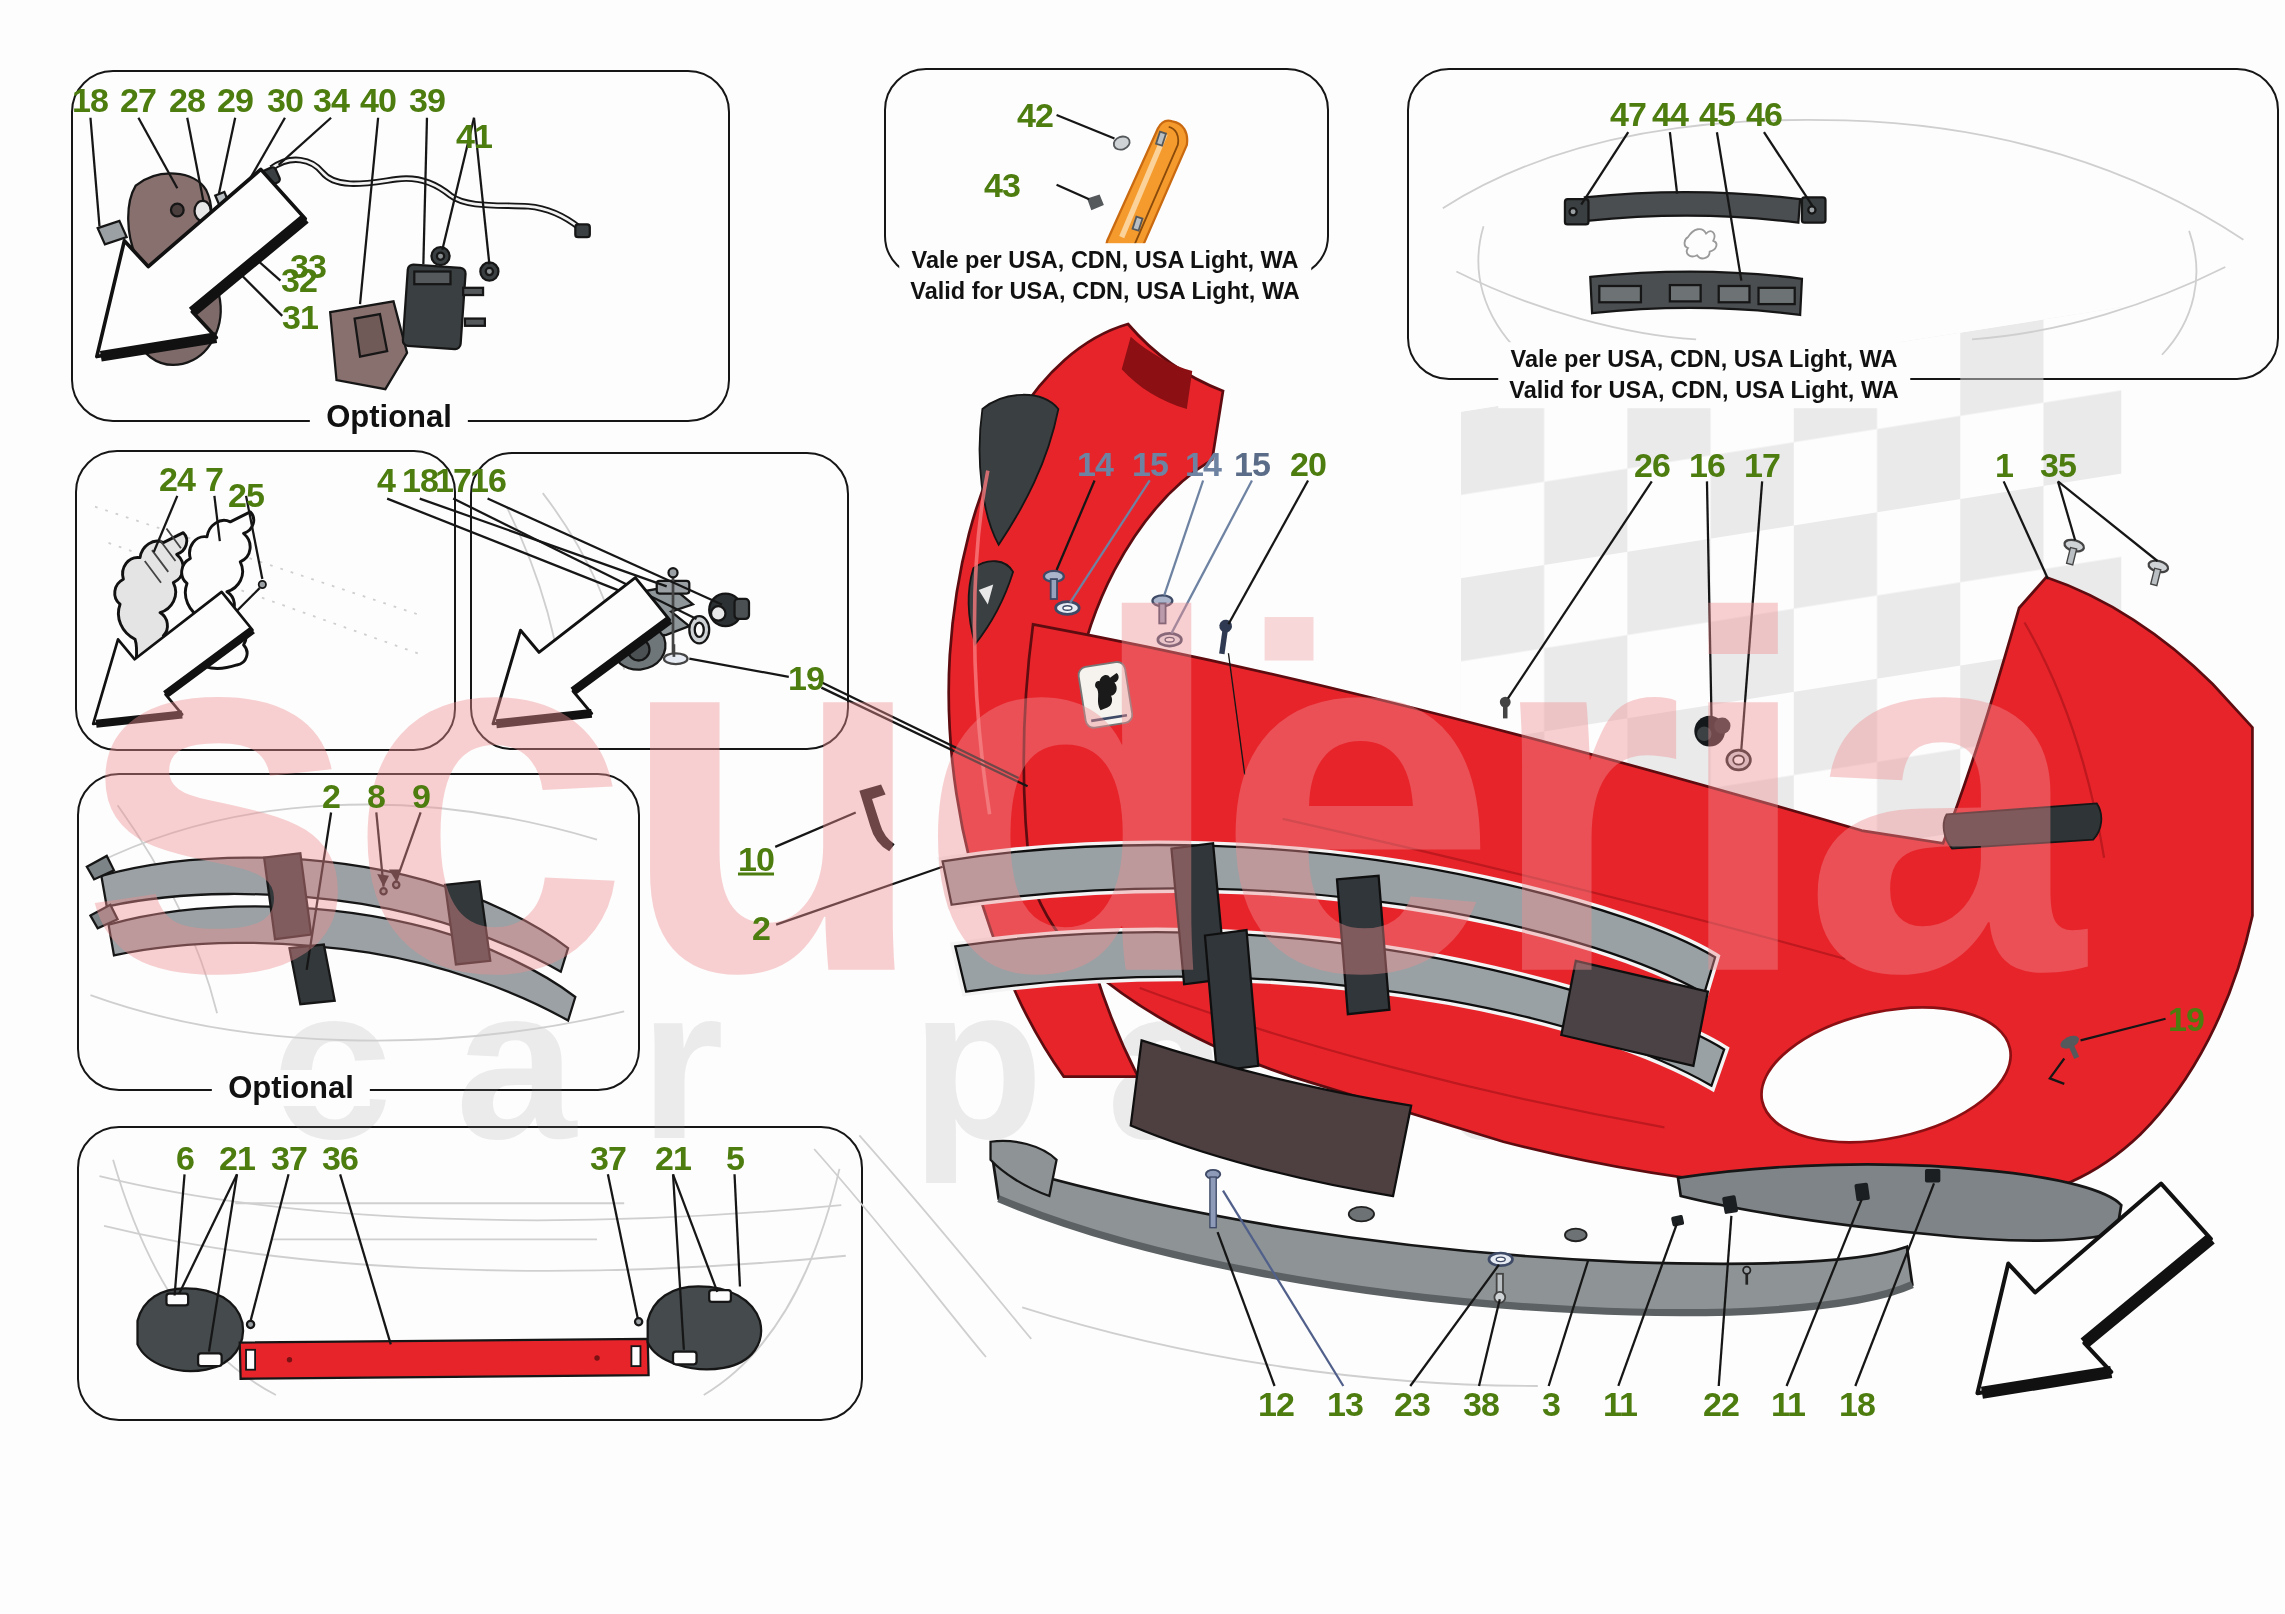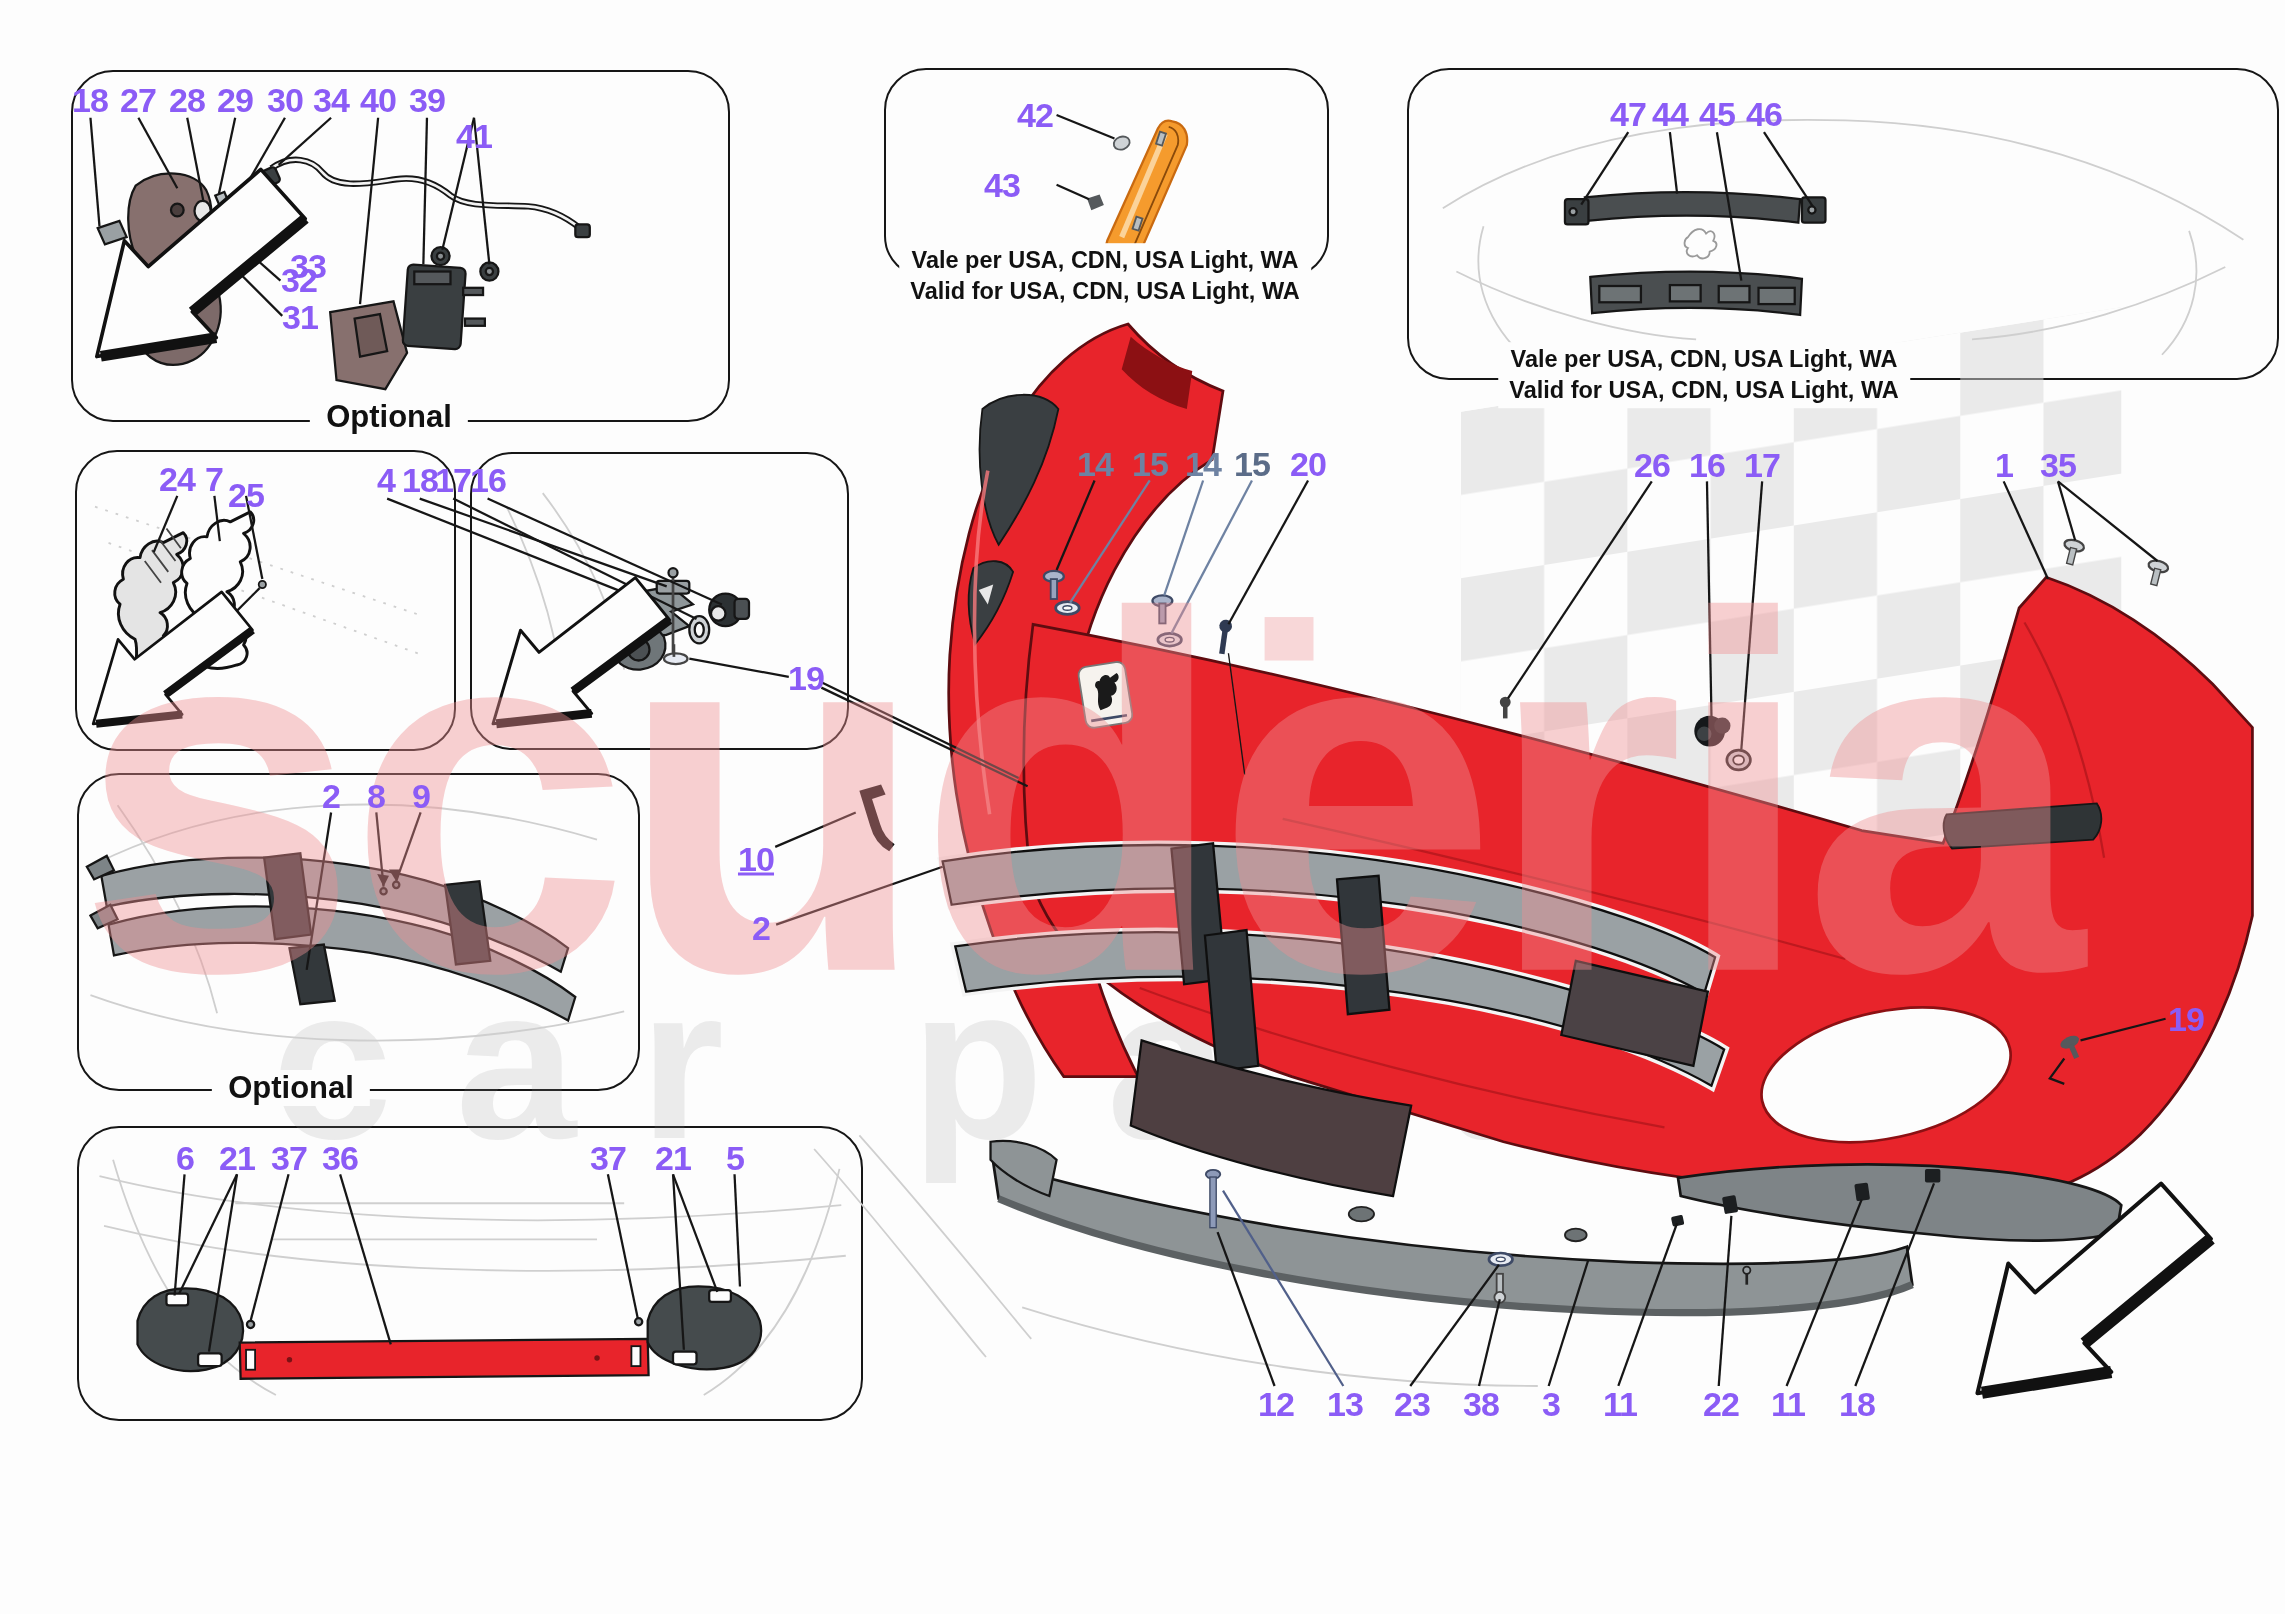--- a/index.html
+++ b/index.html
@@ -2,21 +2,21 @@
 <html style="font-size:14.5px"><head>
 <meta charset="utf-8">
 <style>
   html,body{margin:0;padding:0;background:#ffffff;}
   .canvas{position:relative;width:2285px;height:1615px;background:#fdfdfd;overflow:hidden;
           font-family:"Liberation Sans",sans-serif;}
   .box{position:absolute;border:2.7px solid #161616;border-radius:42px;z-index:5;}
   .layer{position:absolute;left:0;top:0;z-index:10;}
   .wm-layer{position:absolute;left:0;top:0;z-index:20;pointer-events:none;}
   .callout{position:absolute;transform:translate(-50%,-50%);font-weight:700;font-size:34px;
-           color:#8b5cf6;letter-spacing:-0.9px;white-space:nowrap;z-index:30;}
+           color:#4d7c0f;letter-spacing:-0.9px;white-space:nowrap;z-index:30;}
   .panel-label{position:absolute;transform:translate(-50%,-50%);background:#fdfdfd;
            padding:0 16.3px;font-weight:700;font-size:31px;color:#111;z-index:25;white-space:nowrap;}
   .usa-note{position:absolute;transform:translate(-50%,-50%);background:#fdfdfd;
            padding:1.8px 11px;font-weight:700;font-size:23.5px;line-height:31px;color:#111;
            text-align:center;z-index:25;white-space:nowrap;}
 </style>
 </head>
 <body>
 
 <div class="canvas">

